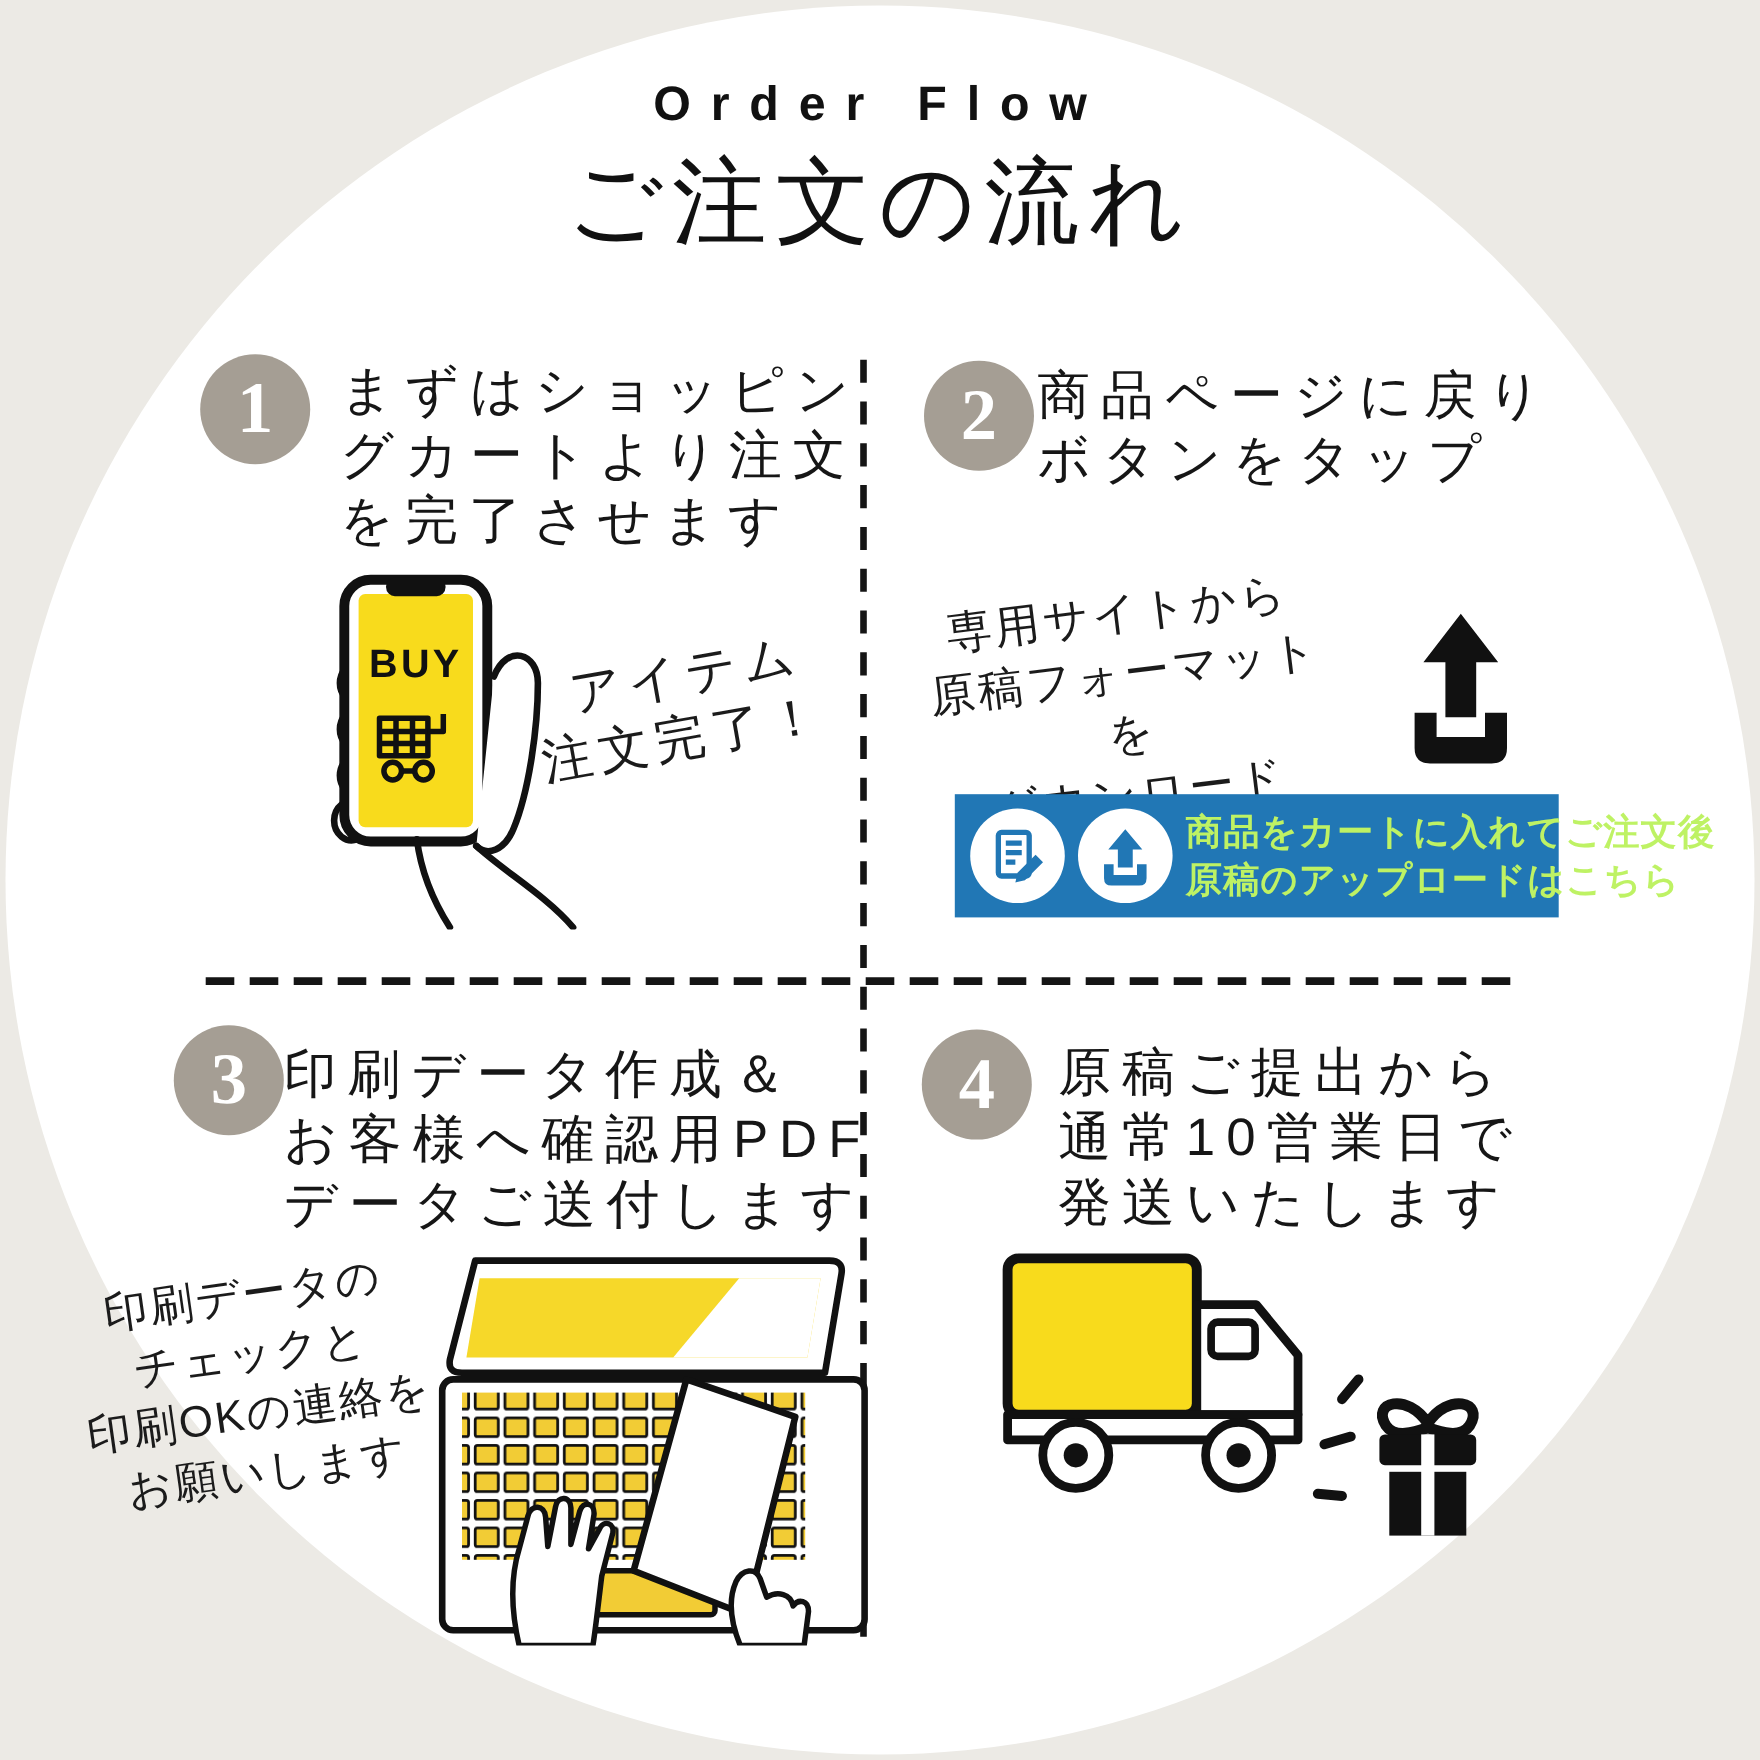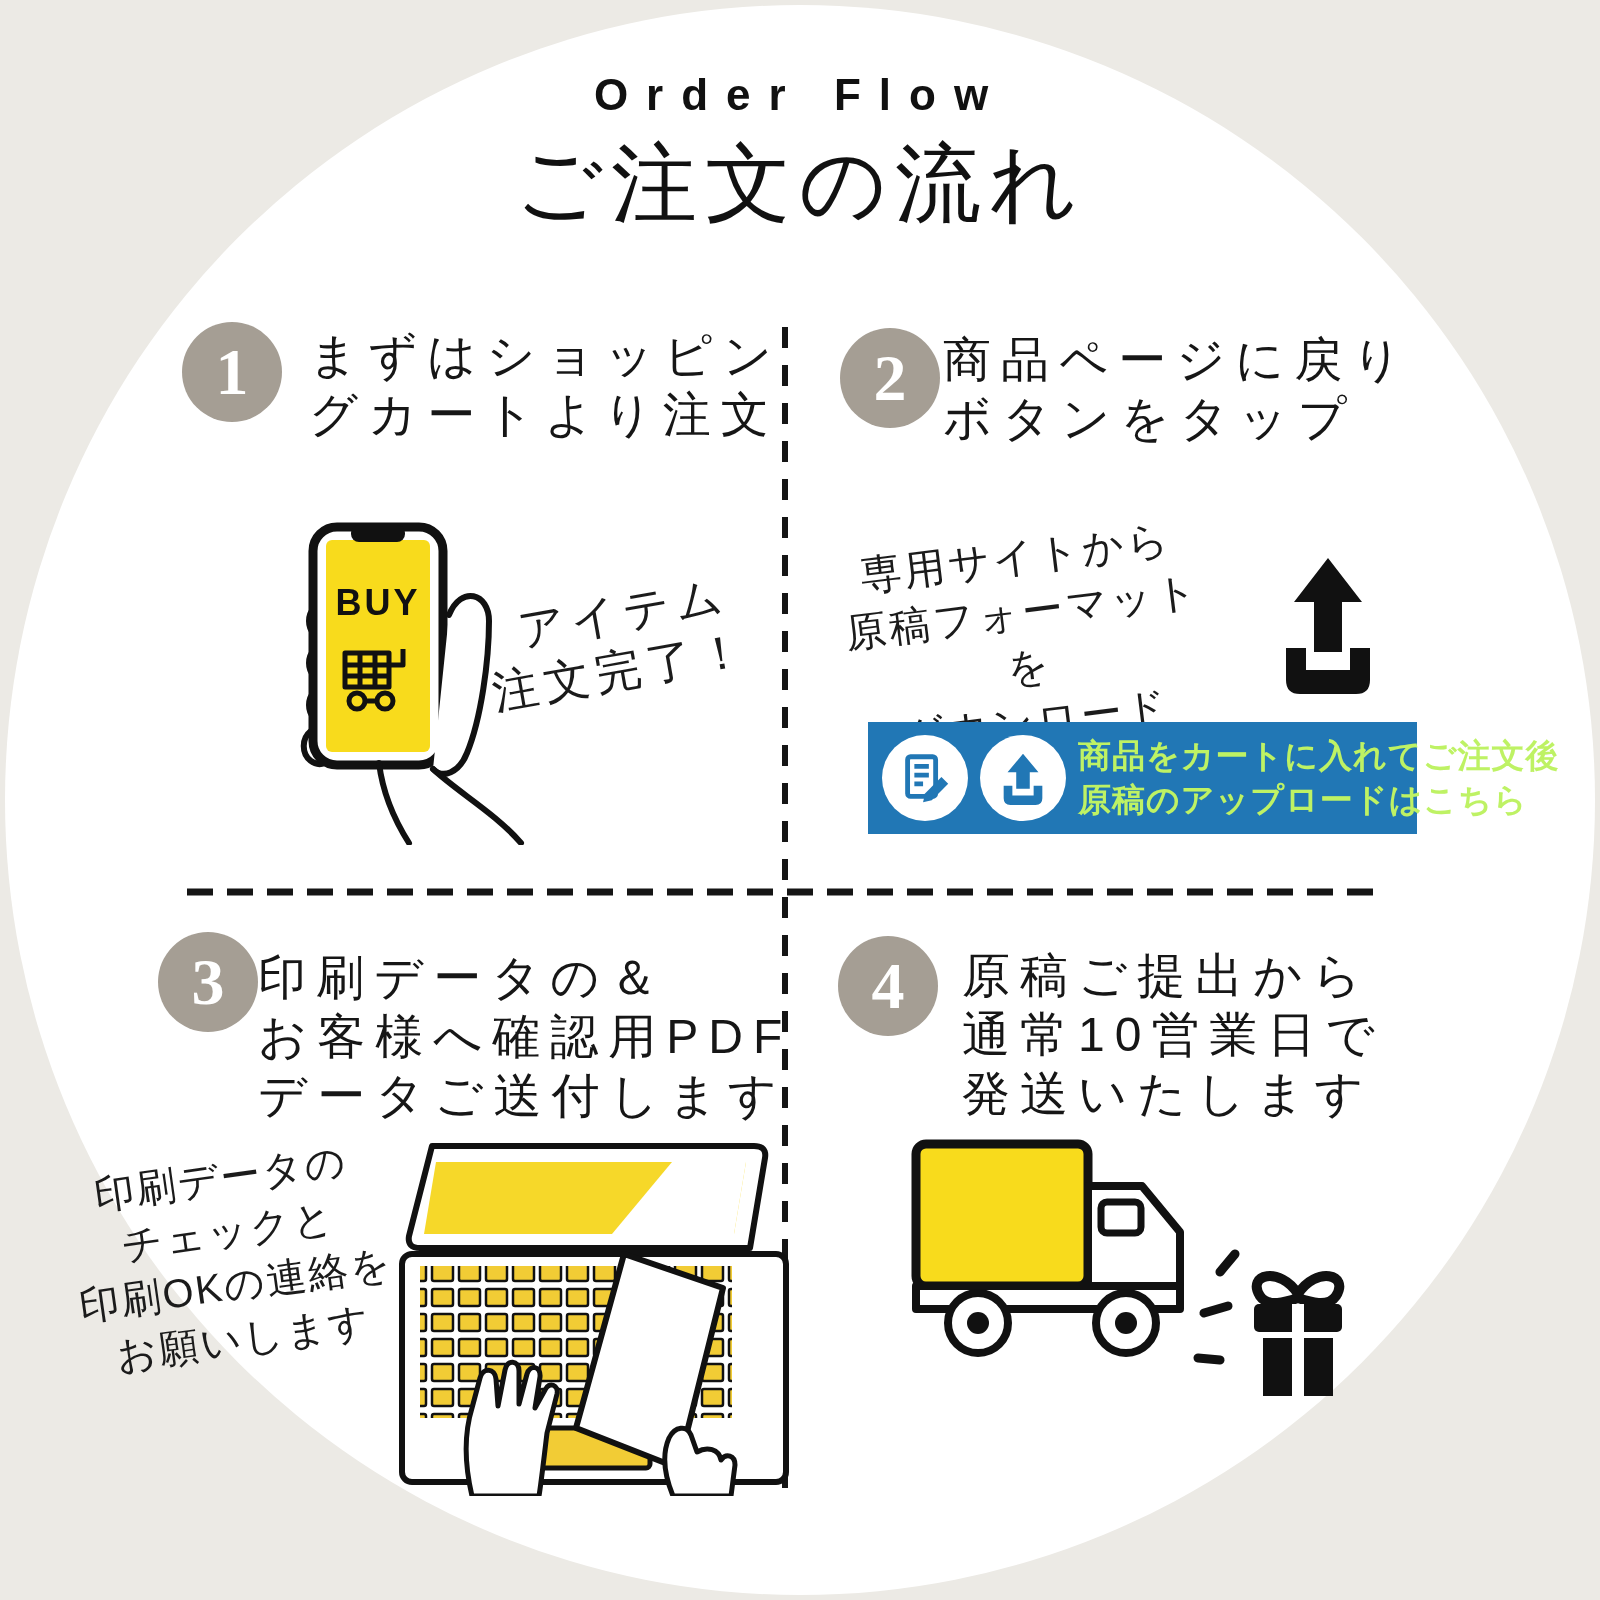--- a/index.html
+++ b/index.html
@@ -39,20 +39,21 @@
     <line x1="785" y1="327" x2="785" y2="1505" stroke="#151515" stroke-width="6" stroke-dasharray="21 17"></line>
     <line x1="187" y1="892" x2="1378" y2="892" stroke="#151515" stroke-width="7" stroke-dasharray="26 14"></line>
   </svg>
 
   <div class="badge" style="left:182px;top:322px;">
     <span>1</span>
   </div>
   <div class="step-text" style="left:267px;top:326px;margin-left:42px;">
     <div><span>まずはショッピン</span></div>
     <div><span>グカートより</span><span class="b">注文</span></div>
+    <div><span class="b">を完了</span><span>させます</span></div>
   </div>
 
   <svg class="abs" style="left:283px;top:515px;" width="320" height="330" viewBox="0 0 320 330">
     <g fill="#fff" stroke="#111" stroke-width="6" stroke-linecap="round" stroke-linejoin="round">
       <path d="M42,88 a16,18 0 1 0 0,36"></path>
       <path d="M42,130 a16,18 0 1 0 0,36"></path>
       <path d="M42,172 a16,18 0 1 0 0,36"></path>
       <path d="M42,214 a16,18 0 1 0 0,34"></path>
     </g>
     <rect x="30" y="12" width="130" height="238" rx="24" fill="#fff" stroke="#111" stroke-width="9"></rect>
@@ -115,21 +116,21 @@
     <div class="banner-text">
       <div>商品をカートに入れてご注文後</div>
       <div>原稿のアップロードはこちら</div>
     </div>
   </div>
 
   <div class="badge" style="left:158px;top:932px;">
     <span>3</span>
   </div>
   <div class="step-text" style="left:258px;top:948px;">
-    <div><span>印刷データの＆</span></div>
+    <div><span>印刷データ作成＆</span></div>
     <div><span>お客様へ確認用PDF</span></div>
     <div><span>データご送付します</span></div>
   </div>
 
   <div class="note note-3">
     <div>印刷データの</div>
     <div>チェックと</div>
     <div>印刷OKの連絡を</div>
     <div>お願いします</div>
   </div>

